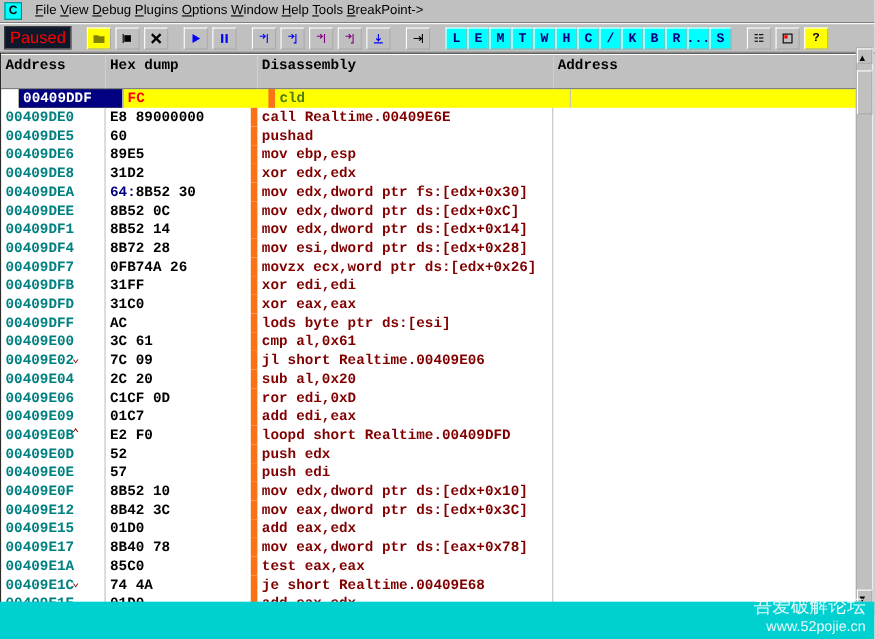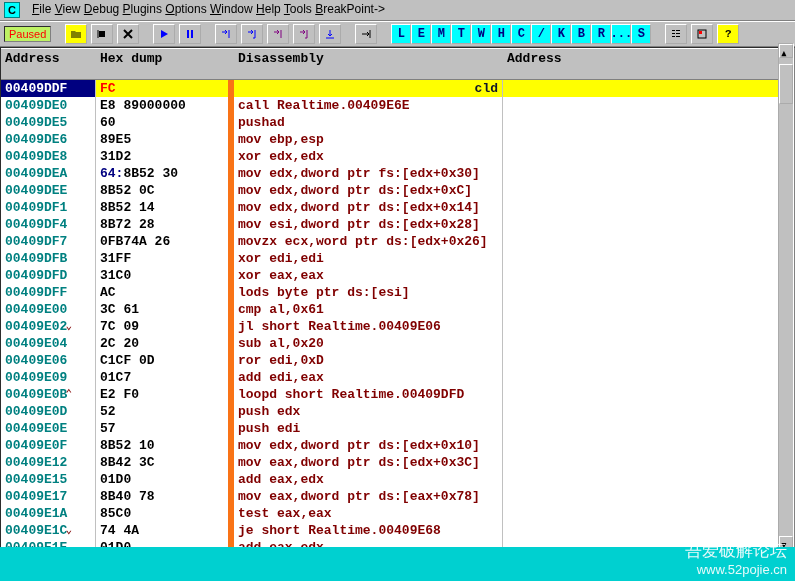--- a/index.html
+++ b/index.html
@@ -2,38 +2,38 @@
 <html><head>
 <meta charset="utf-8">
 <style>
 * { margin:0; padding:0; box-sizing:border-box; }
 body { font-family:"Courier New",monospace; font-size:13px; background:#c0c0c0; width:795px; height:581px; overflow:hidden; position:relative; }
 .menubar { background:#c0c0c0; border-bottom:1px solid #808080; padding:2px 4px; display:flex; gap:12px; font-family:Arial,sans-serif; font-size:12px; }
 .menubar .app-icon { width:16px; height:16px; background:#00ffff; border:1px solid #008080; display:inline-flex; align-items:center; justify-content:center; font-weight:bold; color:#000; font-size:11px; }
 .menubar .menu-item { cursor:default; }
 .menubar .menu-item u { text-decoration:underline; }
 .toolbar { background:#c0c0c0; border-top:1px solid #fff; border-bottom:1px solid #808080; padding:2px 4px; display:flex; align-items:center; gap:4px; }
-.paused { border:1px inset #808080; background:#bef264; color:#ff0000; padding:1px 4px; font-family:Arial,sans-serif; font-size:11px; }
+.paused { border:1px inset #808080; background:#0f172a; color:#ff0000; padding:1px 4px; font-family:Arial,sans-serif; font-size:15px; }
 .btn { width:22px; height:20px; background:#c0c0c0; border:1px outset #fff; display:inline-flex; align-items:center; justify-content:center; font-size:11px; cursor:pointer; }
 .btn.yellow { background:#ffff00; }
 .btn svg { width:12px; height:12px; }
 .letter-btn { width:20px; height:20px; background:#00ffff; border:1px outset #fff; display:inline-flex; align-items:center; justify-content:center; font-weight:bold; font-size:12px; color:#000080; cursor:pointer; }
 .sep { width:6px; }
 .main { display:flex; height:510px; background:#fff; border:1px inset #808080; }
 .col-header { background:#c0c0c0; border-bottom:1px solid #808080; border-top:1px solid #fff; padding:2px 4px; font-weight:bold; color:#000; font-family:"Courier New",monospace; font-size:13px; height:32px; }
 .rows { overflow:hidden; }
 .row { display:flex; height:17px; line-height:17px; font-weight:bold; }
-.row.sel { background:#ffff00; }
+.row.sel { background:#ffff00;margin-left:16px; }
 .cell { padding:0 4px; white-space:pre; }
 .c-addr { width:95px; border-right:1px solid #c0c0c0; color:#008080; }
 .row.sel .c-addr { background:#000080; color:#fff; }
 .c-hex { width:138px; border-right:6px solid #f97316; color:#000; }
 .row.sel .c-hex { color:#ff0000; }
 .c-dis { width:269px; border-right:1px solid #c0c0c0; color:#800000; }
-.row.sel .c-dis { color:#0f172a;text-align:right; }
+.row.sel .c-dis { color:#4d7c0f; }
 .c-com { flex:1; }
 .seg-pfx { color:#000080; }
 .statusbar { position:absolute; bottom:0; left:0; right:0; height:34px; background:#00d0d0; }
 .watermark { position:absolute; right:8px; bottom:4px; color:#fff; font-family:Arial,sans-serif; font-size:13px; opacity:0.9; text-align:right; }
 .watermark .cn { font-size:17px; }
 .scrollbar { position:absolute; right:1px; top:43px; width:16px; height:508px; background:#c0c0c0; border:1px inset #fff; }
 .scrollbar .sb-btn { width:14px; height:14px; background:#c0c0c0; border:1px outset #fff; position:absolute; left:0; }
 .scrollbar .sb-up { top:0; } .scrollbar .sb-down { bottom:0; }
 .scrollbar .sb-thumb { width:14px; height:40px; background:#c0c0c0; border:1px outset #fff; position:absolute; left:0; top:20px; }
 </style>

